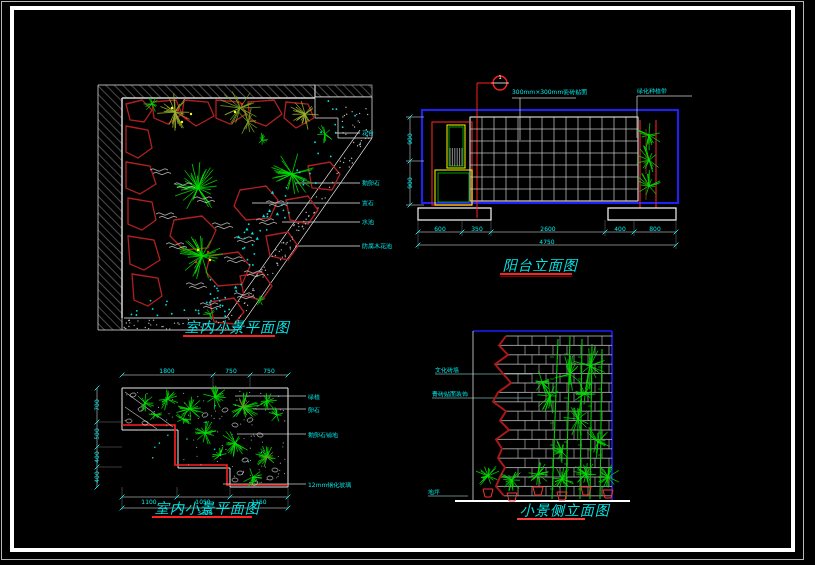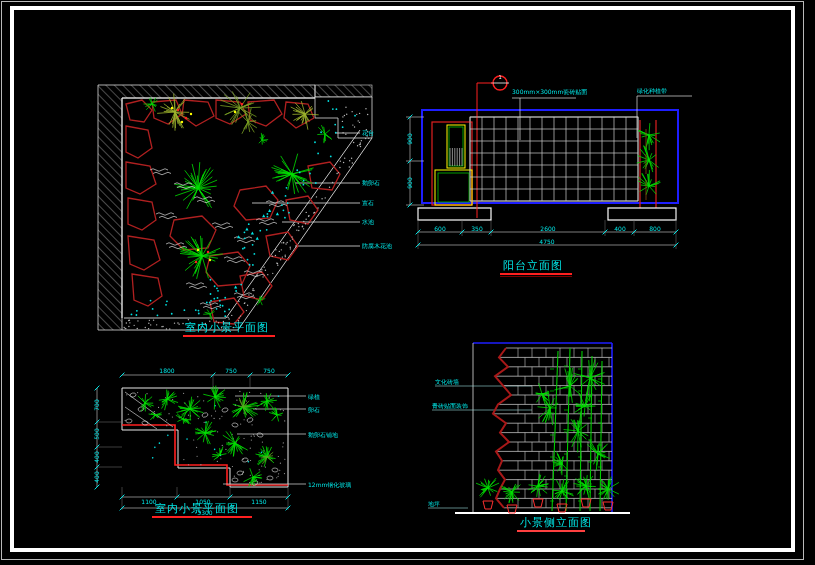--- a/index.html
+++ b/index.html
@@ -3,21 +3,21 @@
 <meta charset="utf-8">
 <style>
   html,body{margin:0;padding:0;background:#000;}
   #sheet{position:relative;width:815px;height:565px;background:#000;overflow:hidden;
          font-family:"DejaVu Sans",sans-serif;}
   .frame-thin{position:absolute;left:1px;top:1px;width:801px;height:557px;border:1px solid #b9b9b9;}
   .frame-thick{position:absolute;left:10px;top:6px;width:785px;height:546px;border:4px solid #fff;box-sizing:border-box;}
   .panel{position:absolute;}
   .panel svg{position:absolute;left:0;top:0;}
   .lbl{position:absolute;color:#00e8e8;font-size:6px;line-height:7px;white-space:nowrap;}
-  .title{position:absolute;color:#00e8e8;font-size:11px;line-height:11px;letter-spacing:1px;white-space:nowrap;}
+  .title{position:absolute;color:#00e8e8;font-size:14px;line-height:11px;letter-spacing:1px;white-space:nowrap;font-style:italic;}
   .dim{position:absolute;color:#00e8e8;font-size:6px;line-height:6px;white-space:nowrap;transform:translateX(-50%);}
   .dimv{position:absolute;color:#00e8e8;font-size:6px;line-height:6px;white-space:nowrap;transform:translate(-50%,-50%) rotate(-90deg);}
   .sec{position:absolute;color:#fff;font-size:5px;line-height:5px;transform:translateX(-50%);}
   .underline{position:absolute;height:2px;background:#ff2020;}
   .underline2{position:absolute;height:1px;background:#7a0000;}
 </style>
 </head>
 <body>
 
 <div id="sheet">
@@ -1157,21 +1157,21 @@
     <span class="dimv" style="left:12px;top:92px;">400</span>
     <span class="dimv" style="left:12px;top:112px;">400</span>
     <span class="dim" style="left:64px;top:134px;">1100</span>
     <span class="dim" style="left:118px;top:134px;">1050</span>
     <span class="dim" style="left:174px;top:134px;">1150</span>
     <span class="dim" style="left:120px;top:145px;">3300</span>
     <span class="title" style="left:70px;top:138px;">室内小景平面图</span>
     <div class="underline" style="left:67px;top:151px;width:100px;"></div>
   </div>
 
-  <div class="panel" id="pd" style="left:420px;top:336px;width:230px;height:195px;">
+  <div class="panel" id="pd" style="left:420px;top:324px;width:230px;height:195px;">
     <svg id="pdsvg" width="230" height="195">
       <line x1="53" y1="7" x2="192" y2="7" stroke="#1e1eff" stroke-width="1.6"></line>
       <line x1="192" y1="7" x2="192" y2="177" stroke="#1e1eff" stroke-width="1.6"></line>
       <line x1="53" y1="7" x2="53" y2="177" stroke="#dddddd" stroke-width="0.8"></line>
       <line x1="35" y1="177" x2="210" y2="177" stroke="#ffffff" stroke-width="2"></line>
 
       <g stroke="#9adddd" stroke-width="0.6">
         <line x1="15" y1="50" x2="112" y2="50"></line>
         <line x1="12" y1="74" x2="112" y2="74"></line>
         <line x1="8" y1="172" x2="48" y2="172"></line>

